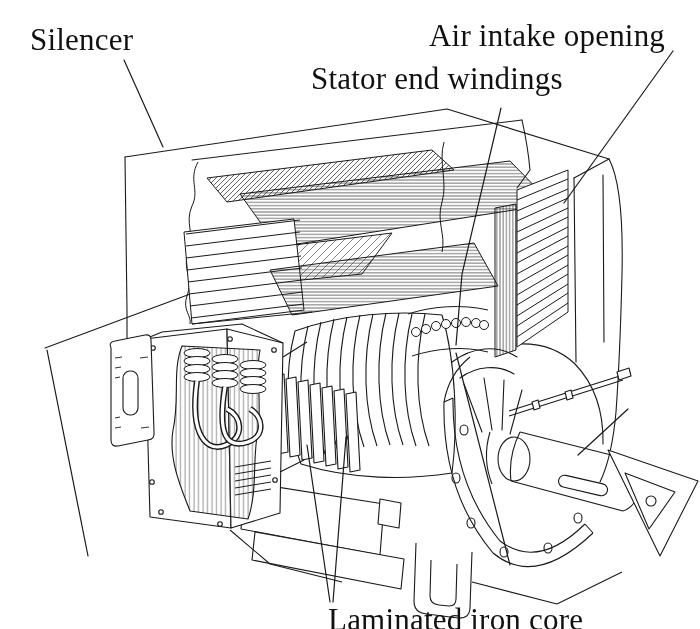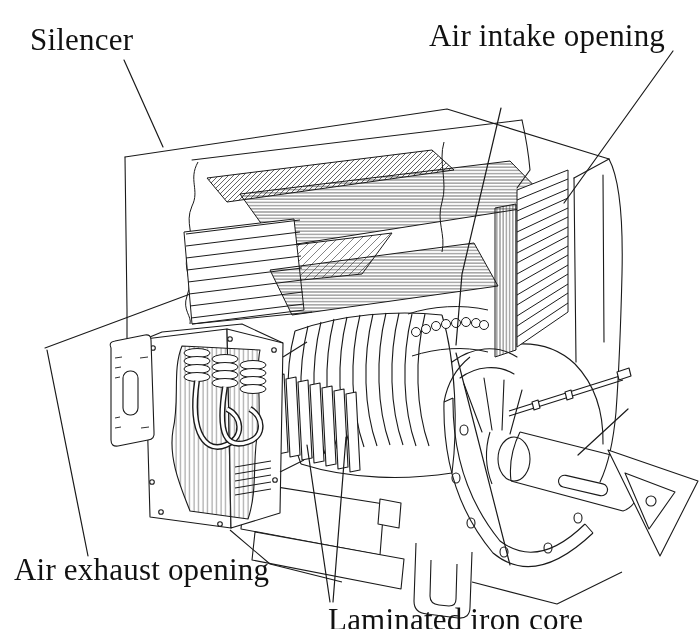--- a/index.html
+++ b/index.html
@@ -254,16 +254,16 @@
       <path d="M616,397 L566,443"></path>
       <path d="M76,544 L35,338"></path>
       <path d="M498,553 L444,341"></path>
       <path d="M318,590 L295,433"></path>
       <path d="M321,590 L334,425"></path>
     </g>
   </svg>
 
   <div class="lbl" style="left:18px;top:12px">Silencer</div>
   <div class="lbl" style="left:417px;top:8px">Air intake opening</div>
-  <div class="lbl" style="left:2px;top:542px">Air exhaust opening</div>
+  <div class="lbl" style="left:299px;top:51px">Stator end windings</div>
   <div class="lbl" style="left:316px;top:592px">Laminated iron core</div>
 
 </figure>
 
 </body></html>

